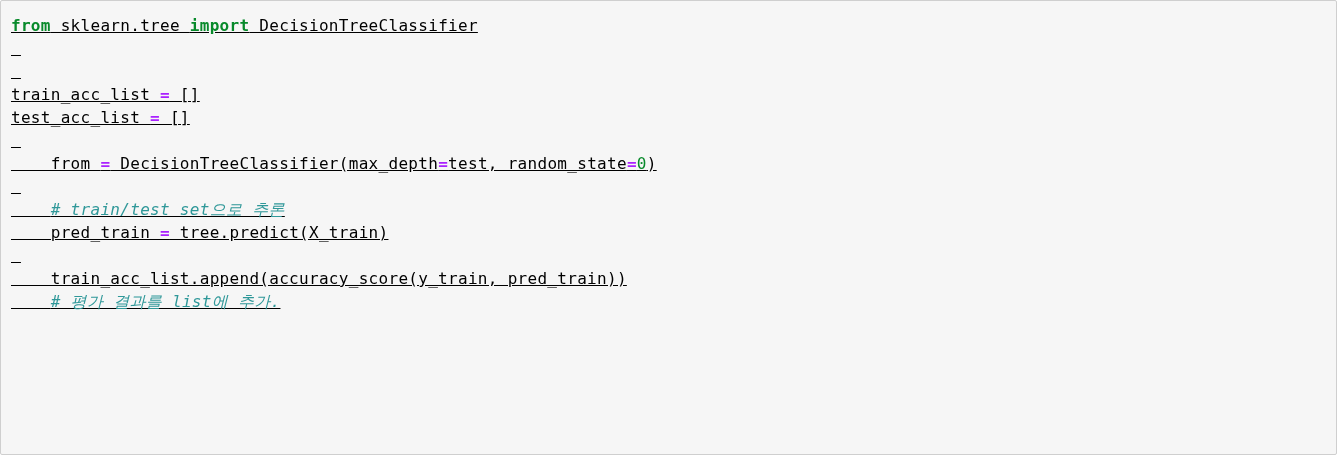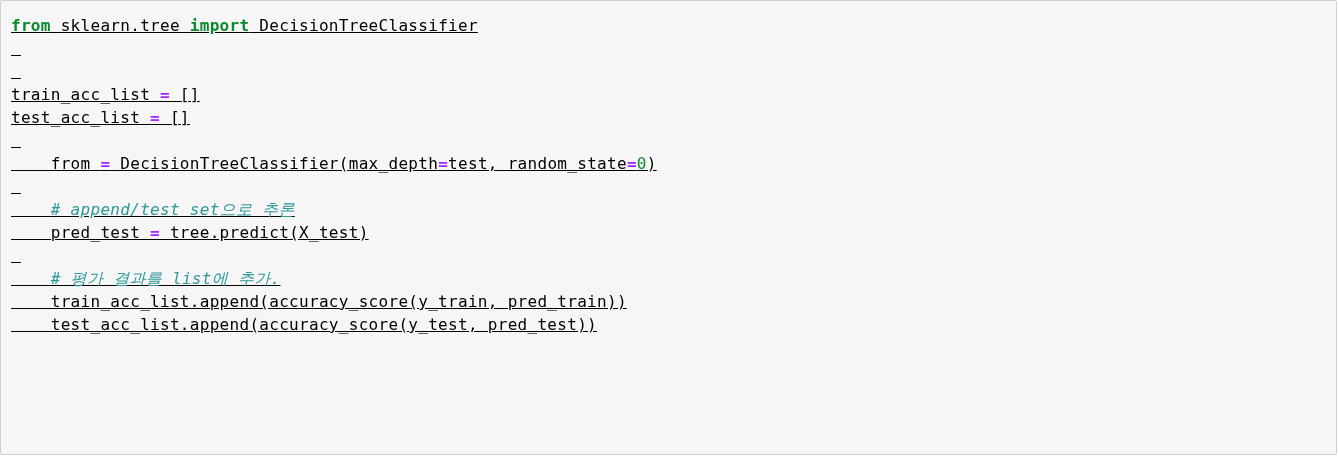--- a/index.html
+++ b/index.html
@@ -55,20 +55,19 @@
 <div class="input-area">
   <div class="code-editor">
       <div class="code-line"><span class="tok-k">from</span><span class="tok-p"> sklearn.tree </span><span class="tok-k">import</span><span class="tok-p"> DecisionTreeClassifier</span></div>
       <div class="code-line">&nbsp;</div>
       <div class="code-line">&nbsp;</div>
       <div class="code-line"><span class="tok-p">train_acc_list </span><span class="tok-o">=</span><span class="tok-p"> []</span></div>
       <div class="code-line"><span class="tok-p">test_acc_list </span><span class="tok-o">=</span><span class="tok-p"> []</span></div>
       <div class="code-line">&nbsp;</div>
       <div class="code-line"><span class="tok-p">    from </span><span class="tok-o">=</span><span class="tok-p"> DecisionTreeClassifier(max_depth</span><span class="tok-o">=</span><span class="tok-p">test, random_state</span><span class="tok-o">=</span><span class="tok-n">0</span><span class="tok-p">)</span></div>
       <div class="code-line">&nbsp;</div>
-      <div class="code-line"><span class="tok-p">    </span><span class="tok-c"># append/test set으로 추론</span></div>
-      <div class="code-line"><span class="tok-p">    pred_test </span><span class="tok-o">=</span><span class="tok-p"> tree.predict(X_test)</span></div>
+      <div class="code-line"><span class="tok-p">    </span><span class="tok-c"># train/test set으로 추론</span></div>
+      <div class="code-line"><span class="tok-p">    pred_train </span><span class="tok-o">=</span><span class="tok-p"> tree.predict(X_train)</span></div>
       <div class="code-line">&nbsp;</div>
+      <div class="code-line"><span class="tok-p">    train_acc_list.append(accuracy_score(y_train, pred_train))</span></div>
       <div class="code-line"><span class="tok-p">    </span><span class="tok-c"># 평가 결과를 list에 추가.</span></div>
-      <div class="code-line"><span class="tok-p">    train_acc_list.append(accuracy_score(y_train, pred_train))</span></div>
-      <div class="code-line"><span class="tok-p">    test_acc_list.append(accuracy_score(y_test, pred_test))</span></div>
     </div>
 </div>
 
 </body></html>

